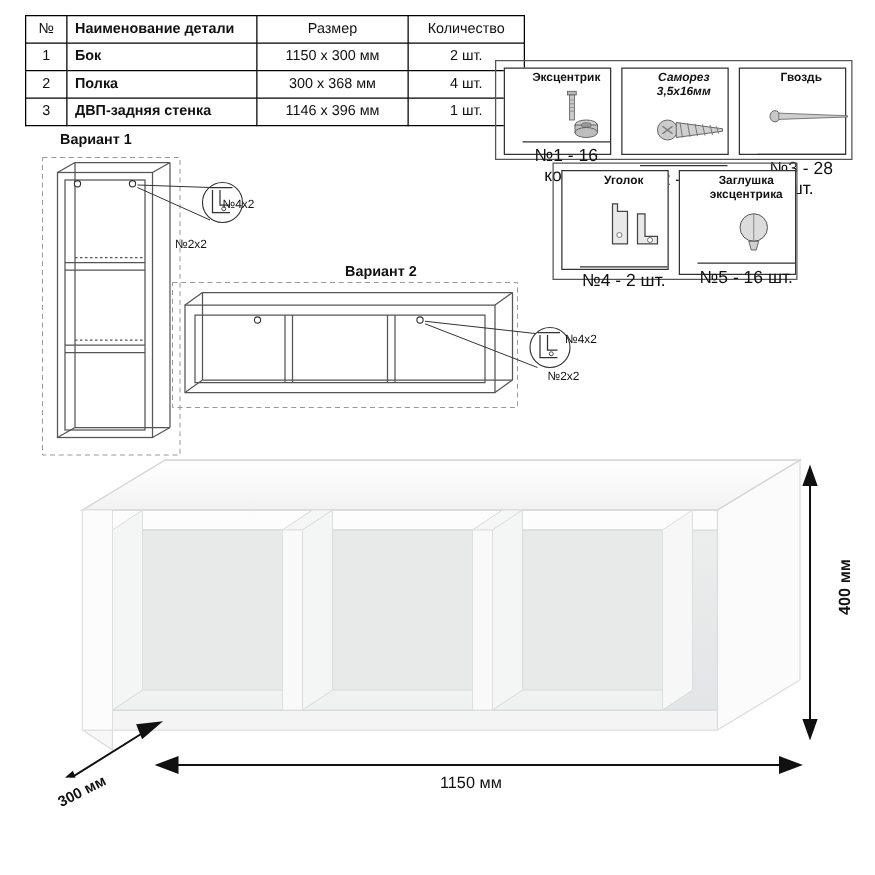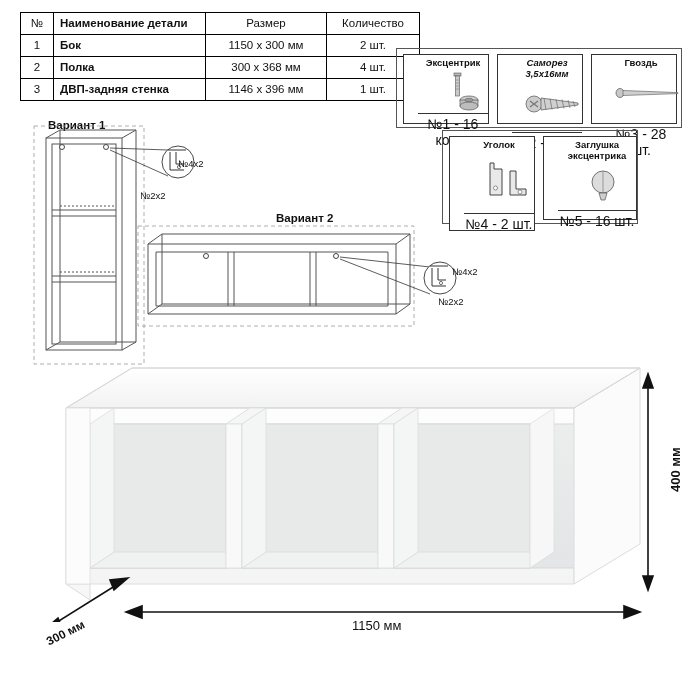--- a/index.html
+++ b/index.html
@@ -165,21 +165,21 @@
       <svg width="86" height="44" viewBox="0 0 86 44" style="margin-top:10px;">
         <ellipse cx="14" cy="14" rx="4" ry="4.5" fill="#c8c8c8" stroke="#555" stroke-width="0.7"></ellipse>
         <path d="M17 11.5 L72 13.6 L72 14.6 L17 16.5 Z" fill="#cfcfcf" stroke="#555" stroke-width="0.6"></path>
       </svg>
     </div>
     <div class="hw-qty">№3 - 28 шт.</div>
   </div>
 </div>
 
 <div class="abs hw-outer" style="left:442px; top:130px; width:196px; height:94px;">
-  <div class="abs hw-box" style="left:6px; top:5px; width:86px; height:95px;">
+  <div class="abs hw-box" style="left:6px; top:5px; width:86px; height:80px;">
     <div class="hw-title">Уголок</div>
     <div class="hw-art" style="height:58px;">
       <svg width="86" height="58" viewBox="0 0 86 58" style="margin-top:4px;">
         <path d="M26 8 L26 40 L38 40 L38 14 L30 14 L30 8 Z" fill="#e9e9e9" stroke="#444" stroke-width="1"></path>
         <circle cx="31.5" cy="33" r="2" fill="#fff" stroke="#666" stroke-width="0.7"></circle>
         <path d="M46 16 L46 40 L62 40 L62 34 L52 34 L52 16 Z" fill="#e9e9e9" stroke="#444" stroke-width="1"></path>
         <circle cx="56" cy="37" r="2" fill="#fff" stroke="#666" stroke-width="0.7"></circle>
       </svg>
     </div>
     <div class="hw-qty">№4 - 2 шт.</div>
@@ -191,21 +191,21 @@
       <svg width="90" height="44" viewBox="0 0 90 44" style="margin-top:4px;">
         <ellipse cx="45" cy="16" rx="11" ry="11" fill="#dcdcdc" stroke="#555" stroke-width="0.8"></ellipse>
         <path d="M45 5 L45 27" stroke="#888" stroke-width="0.8"></path>
         <path d="M41 27 L49 27 L47 34 L43 34 Z" fill="#cfcfcf" stroke="#555" stroke-width="0.7"></path>
       </svg>
     </div>
     <div class="hw-qty">№5 - 16 шт.</div>
   </div>
 </div>
 
-<div class="abs var-title" style="left:48px; top:119px;">Вариант 1</div>
+<div class="abs var-title" style="left:48px; top:106px;">Вариант 1</div>
 
 <div class="abs" style="left:18px; top:120px;">
   <svg width="200" height="250" viewBox="0 0 200 250">
 
     <rect x="16" y="6" width="110" height="238" fill="none" stroke="#999" stroke-width="0.8" stroke-dasharray="4 3"></rect>
 
     <g stroke="#555" stroke-width="1" fill="none">
 
       <rect x="28" y="18" width="76" height="212"></rect>
       <rect x="34" y="24" width="64" height="200"></rect>

